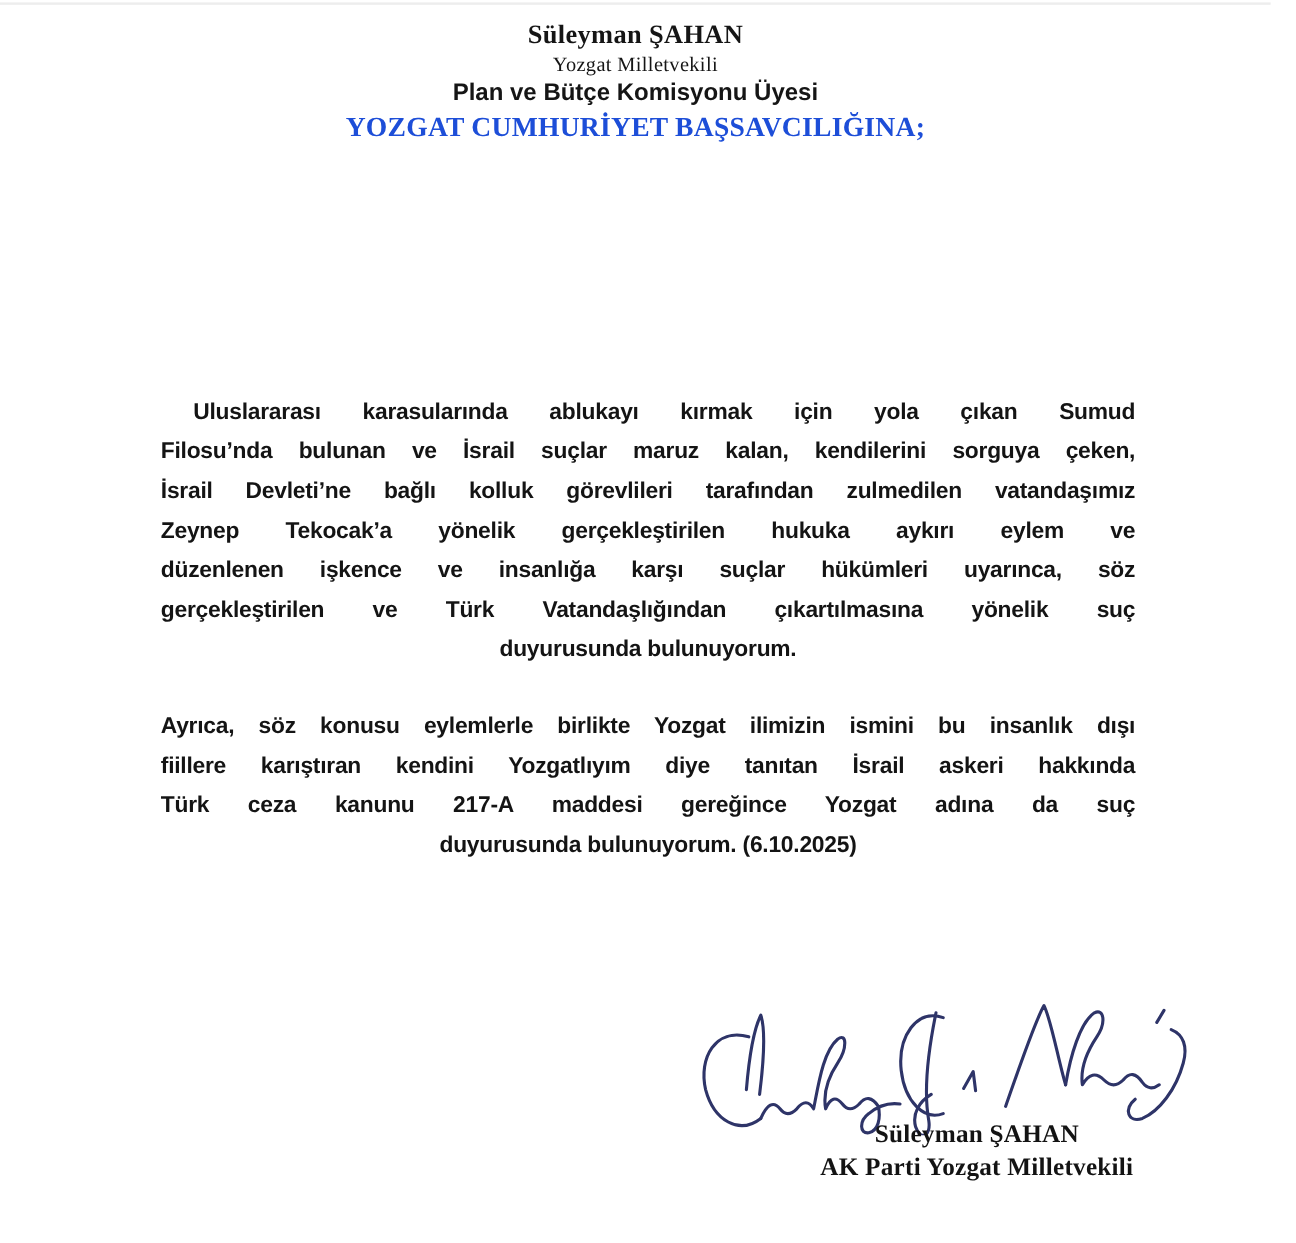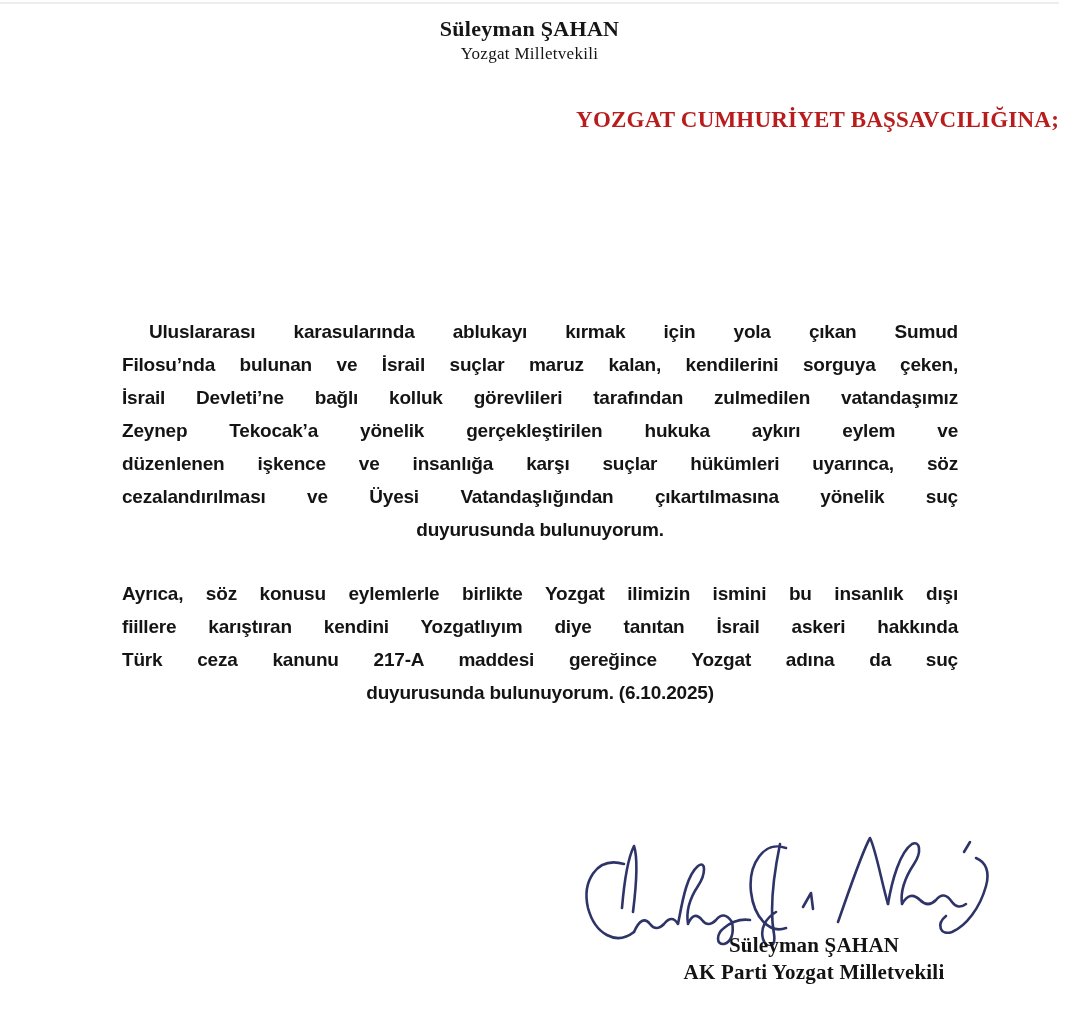--- a/index.html
+++ b/index.html
@@ -29,36 +29,36 @@
     font-family: "Liberation Serif", serif;
     font-weight: 400; font-size: 17px; line-height: 23px;
     letter-spacing: 0.3px;
   }
   .lh-role {
     font-family: "Liberation Sans", sans-serif;
     font-weight: 700; font-size: 20px; line-height: 24px;
   }
   
   .addressee {
-    position: absolute; top: 107px; left: 0; right: 0;
-    text-align: right;
+    position: absolute; top: 93px; left: 0; right: 0;
+    text-align: center;
     font-family: "Liberation Serif", serif;
     font-weight: 700; font-size: 23px;
     letter-spacing: 0.2px;
-    color: #b91c1c;
+    color: #1d4ed8;
   }
   
   .letter-body {
     position: absolute; top: 315px; left: 122px; width: 836px;
     color: #141414;
     font-family: "Liberation Sans", sans-serif;
     font-weight: 700; font-size: 19px; line-height: 33px;
     letter-spacing: -0.2px;
   }
-  .para { margin: 0; }
+  .para { margin: 12px; }
   .para2 { margin-top: 31px; }
   .jline { text-align: justify; text-align-last: justify; }
   .lline { text-align: center; }
   .indent { text-indent: 27px; }
   
   .sig-svg { position: absolute; top: 828px; left: 580px; }
   .sig-block {
     position: absolute; top: 932px; left: 628px; width: 372px;
     text-align: center;
     font-family: "Liberation Serif", serif;
@@ -69,32 +69,33 @@
 </style>
 </head>
 <body>
 
 <div class="page">
   <div class="photo-edge"></div>
 
   <div class="letterhead">
     <div class="lh-name">Süleyman ŞAHAN</div>
     <div class="lh-title">Yozgat Milletvekili</div>
+    <div class="lh-role">Plan ve Bütçe Komisyonu Üyesi</div>
   </div>
 
   <div class="addressee">YOZGAT CUMHURİYET BAŞSAVCILIĞINA;</div>
 
   <div class="letter-body">
     <div class="para">
       <div class="jline indent">Uluslararası karasularında ablukayı kırmak için yola çıkan Sumud</div>
       <div class="jline">Filosu’nda bulunan ve İsrail suçlar maruz kalan, kendilerini sorguya çeken,</div>
       <div class="jline">İsrail Devleti’ne bağlı kolluk görevlileri tarafından zulmedilen vatandaşımız</div>
       <div class="jline">Zeynep Tekocak’a  yönelik gerçekleştirilen hukuka aykırı eylem ve</div>
       <div class="jline">düzenlenen işkence ve insanlığa karşı suçlar hükümleri uyarınca, söz</div>
-      <div class="jline">cezalandırılması ve Üyesi Vatandaşlığından çıkartılmasına  yönelik suç</div>
+      <div class="jline">gerçekleştirilen ve Türk Vatandaşlığından çıkartılmasına  yönelik suç</div>
       <div class="lline">duyurusunda bulunuyorum.</div>
     </div>
     <div class="para para2">
       <div class="jline">Ayrıca, söz konusu eylemlerle birlikte Yozgat ilimizin ismini bu insanlık dışı</div>
       <div class="jline">fiillere karıştıran kendini Yozgatlıyım diye tanıtan  İsrail askeri hakkında</div>
       <div class="jline">Türk ceza kanunu 217-A maddesi gereğince Yozgat adına da suç</div>
       <div class="lline">duyurusunda bulunuyorum. (6.10.2025)</div>
     </div>
   </div>
 

